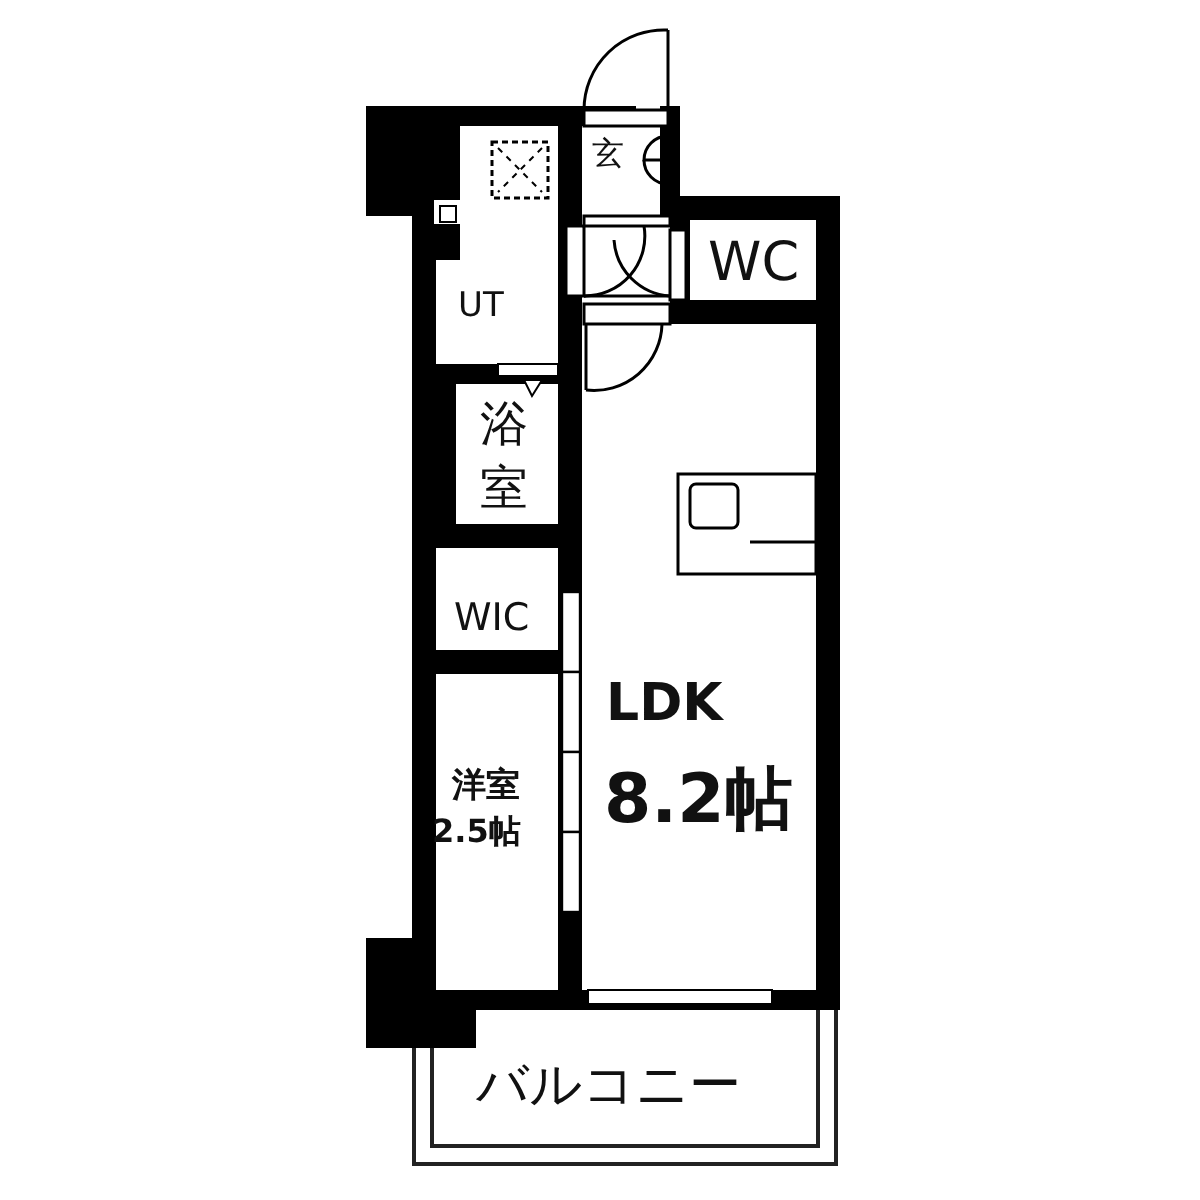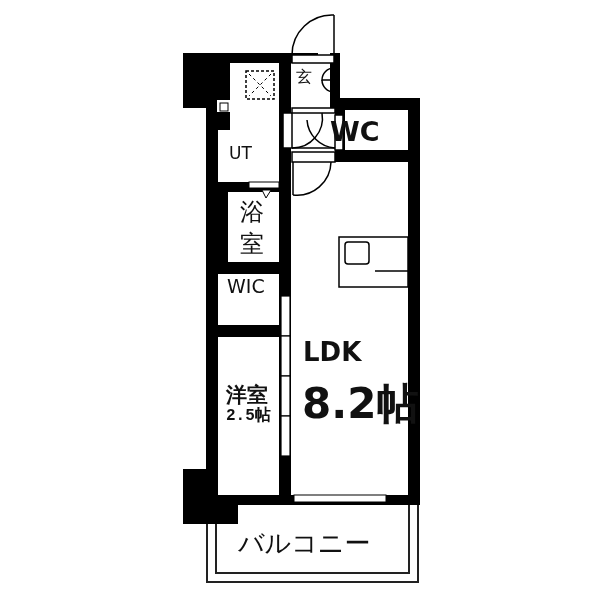--- a/index.html
+++ b/index.html
@@ -112,22 +112,22 @@
     <rect x="281" y="296" width="9" height="40"></rect>
     <rect x="281" y="336" width="9" height="40"></rect>
     <rect x="281" y="376" width="9" height="40"></rect>
     <rect x="281" y="416" width="9" height="40"></rect>
   </g>
 
   <rect x="294" y="495" width="92" height="7" fill="#fff" stroke="#000" stroke-width="1"></rect>
 </svg>
 
 <span class="lbl thin" style="left:296px;top:69px;font-size:16px;">玄</span>
-<span class="lbl thin" style="left:330px;top:118px;font-size:27px;font-weight:bold;">WC</span>
+<span class="lbl thin" style="left:354px;top:118px;font-size:27px;">WC</span>
 <span class="lbl thin" style="left:229px;top:145px;font-size:17px;">UT</span>
 <span class="lbl thin" style="left:240px;top:200px;font-size:24px;">浴</span>
 <span class="lbl thin" style="left:240px;top:232px;font-size:24px;">室</span>
-<span class="lbl thin" style="left:227px;top:277px;font-size:19px;">WIC</span>
+<span class="lbl thin" style="left:227px;top:300px;font-size:19px;">WIC</span>
 <span class="lbl bold" style="left:303px;top:339px;font-size:26px;">LDK</span>
-<span class="lbl bold" style="left:302px;top:383px;font-size:42px;">8.2帖</span>
-<span class="lbl bold" style="left:226px;top:385px;font-size:21px;">洋室</span>
-<span class="lbl bold" style="left:226px;top:408px;font-size:16px;font-family:Liberation Mono, monospace;">2.5帖</span>
+<span class="lbl bold" style="left:302px;top:383px;font-size:34px;">8.2帖</span>
+<span class="lbl bold" style="left:226px;top:385px;font-size:17px;">洋室</span>
+<span class="lbl bold" style="left:216px;top:408px;font-size:16px;">2.5帖</span>
 <span class="lbl thin" style="left:238px;top:530px;font-size:26px;text-align:right;">バルコニー</span>
 
 </body></html>

